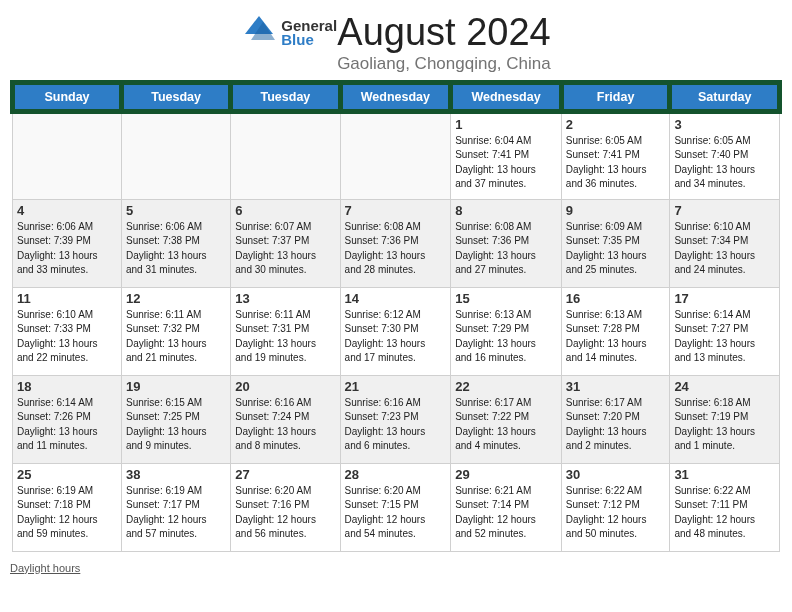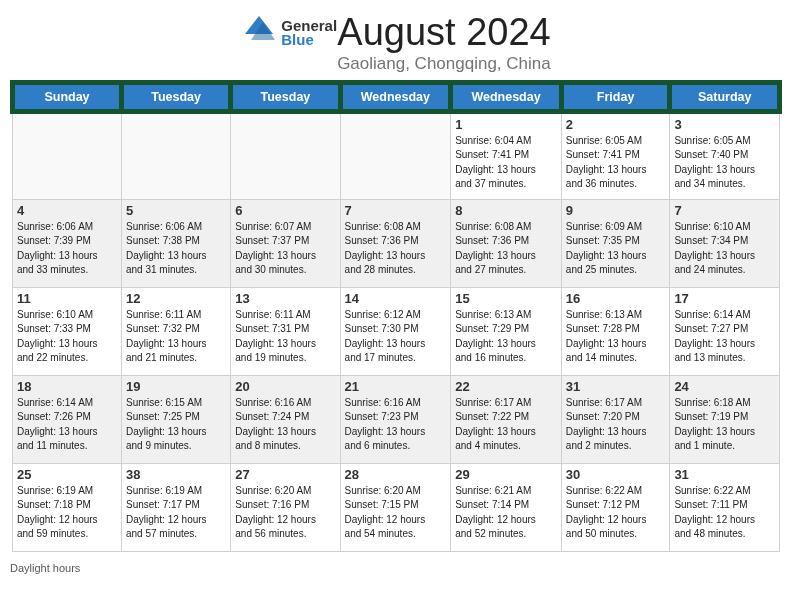--- a/index.html
+++ b/index.html
@@ -18,21 +18,21 @@
 
     .day-header { background: #2e7dc6; color: #fff; text-align: center; font-size: 12.5px; font-weight: bold; padding: 5px 2px; border: 5px solid #14532d; }
 
     .cal-cell { border: 1px solid #d0d0d0; vertical-align: top; padding: 3px 4px; font-size: 10.2px; color: #333; background: #fff; width: 113px; height: 88px; }
     .cal-cell.empty { background: #f9f9f9; }
     .cal-cell.shaded { background: #f0f0f0; }
 
     .date-num { font-size: 13px; font-weight: bold; margin-bottom: 2px; display: block; }
     .cell-info { font-size: 10px; line-height: 1.45; color: #222; }
 
-    .footer { padding: 4px 10px 2px 10px; font-size: 11px; color: #555; }
+    .footer { padding: 4px 10px 2px 10px; font-size: 11px; color: #555; text-decoration: underline; }
 
     table { width: 100%; border-collapse: collapse; }
   </style>
 </head>
 <body>
 
 <div class="header">
   <div class="logo">
     <div>
       <svg width="36" height="36" viewBox="0 0 36 36">

